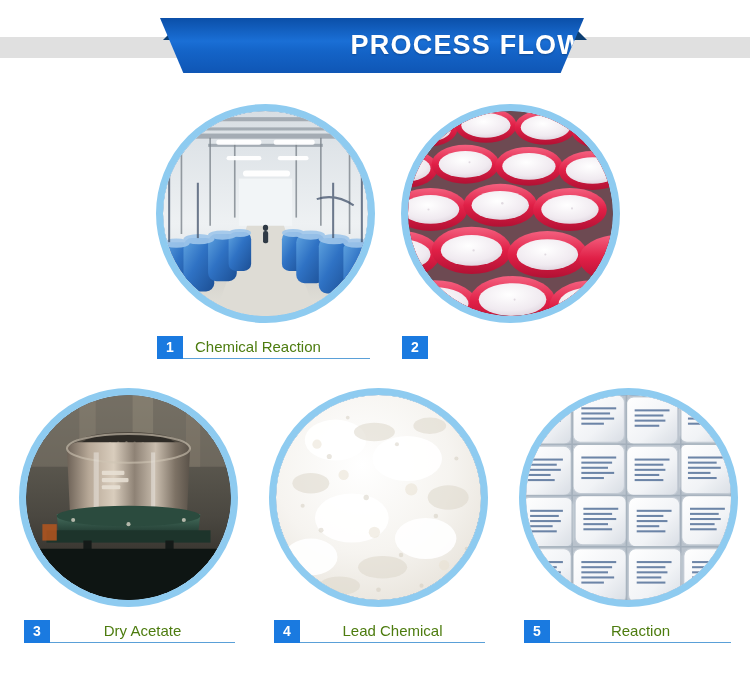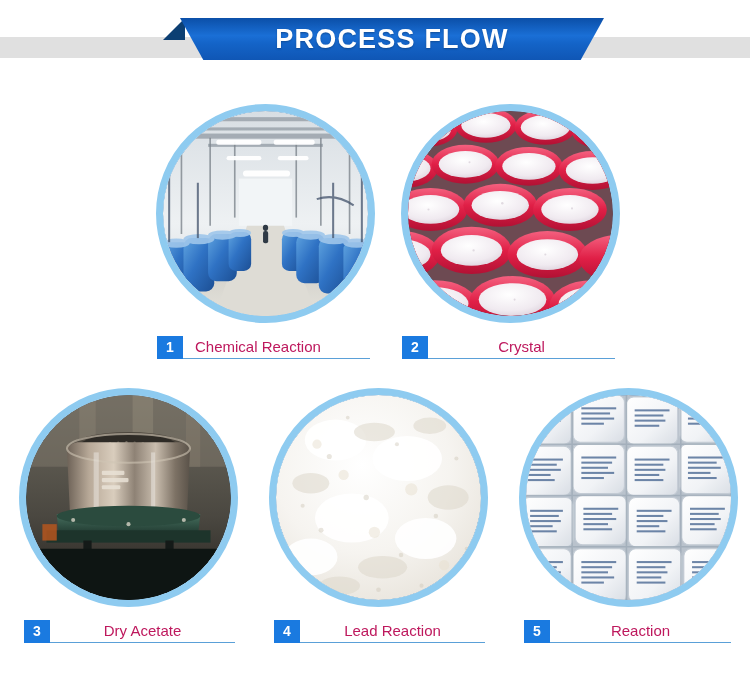--- a/index.html
+++ b/index.html
@@ -27,24 +27,24 @@
     border-left:22px solid transparent;
     border-bottom:22px solid #0c3f73;
   }
   .fold-right{
     left:565px;
     border-top:0 solid transparent;
     border-right:22px solid transparent;
     border-bottom:22px solid #0c3f73;
   }
   .ribbon-main{
-    position:absolute;left:180px;top:18px;width:424px;height:42px;
+    position:absolute;left:160px;top:18px;width:424px;height:55px;
     background:linear-gradient(180deg,#0b4fa8 0%,#1a6fd6 42%,#1464c8 60%,#0f56b5 100%);
     clip-path:polygon(0 0,100% 0,94.5% 100%,5.5% 100%);
-    display:flex;align-items:center;justify-content:center;
+    display:flex;align-items:center;justify-content:flex-end;
   }
   .ribbon-title{
     color:#ffffff;
     font-size:27px;
     font-weight:bold;
     letter-spacing:1.2px;
     text-shadow:0 1px 2px rgba(0,0,0,.25);
     font-family:"Liberation Sans", sans-serif;
   }
 
@@ -85,21 +85,21 @@
     color:#ffffff;
     font-size:14px;font-weight:bold;
     display:flex;align-items:center;justify-content:center;
     flex:0 0 auto;
     font-family:"Liberation Sans", sans-serif;
   }
   .label-text{
     flex:1 1 auto;
     text-align:center;
     font-size:15px;
-    color:#be185d;
+    color:#4d7c0f;
     border-bottom:1px solid #5aa0d8;
     line-height:23px;
     height:23px;
     font-family:"Liberation Sans", sans-serif;
     white-space:nowrap;
     overflow:hidden;
   }
 </style>
 </head>
 <body>
@@ -297,21 +297,20 @@
               <circle cx="178" cy="188" r="1.2"></circle>
             <circle cx="20" cy="96" r="1"></circle>
               <circle cx="64" cy="136" r="1.1"></circle>
               <circle cx="134" cy="140" r="1"></circle>
           </g>
         </svg>
       </div>
     </div>
     <div class="label" style="margin:12px 8px 0 5px;">
       <span class="badge">2</span>
-      <span class="label-text">Crystal</span>
     </div>
   </div>
 </div>
 
 <div class="row row-bottom">
 
   <div class="cell" style="width:233px;flex:0 0 auto;margin-left:12px;">
     <div class="circle ring" style="width:219px;height:219px;margin:0 auto;">
       <div class="circle-inner">
         <svg viewBox="0 0 200 200" preserveAspectRatio="xMidYMid slice">
@@ -454,21 +453,21 @@
               <circle cx="132" cy="92" r="6"></circle>
               <circle cx="96" cy="134" r="5.5"></circle>
             <circle cx="40" cy="48" r="4.5"></circle>
               <circle cx="164" cy="166" r="5"></circle>
           </g>
         </svg>
       </div>
     </div>
     <div class="label" style="margin:12px 10px 0 12px;">
       <span class="badge">4</span>
-      <span class="label-text">Lead Reaction</span>
+      <span class="label-text">Lead Chemical</span>
     </div>
   </div>
 
   <div class="cell" style="width:233px;flex:0 0 auto;margin-left:17px;">
     <div class="circle ring" style="width:219px;height:219px;margin:0 auto;">
       <div class="circle-inner">
         <svg viewBox="0 0 200 200" preserveAspectRatio="xMidYMid slice">
           <defs>
             <linearGradient id="g5bag" x1="0" y1="0" x2="1" y2="1">
               <stop offset="0%" stop-color="#ffffff"></stop>

